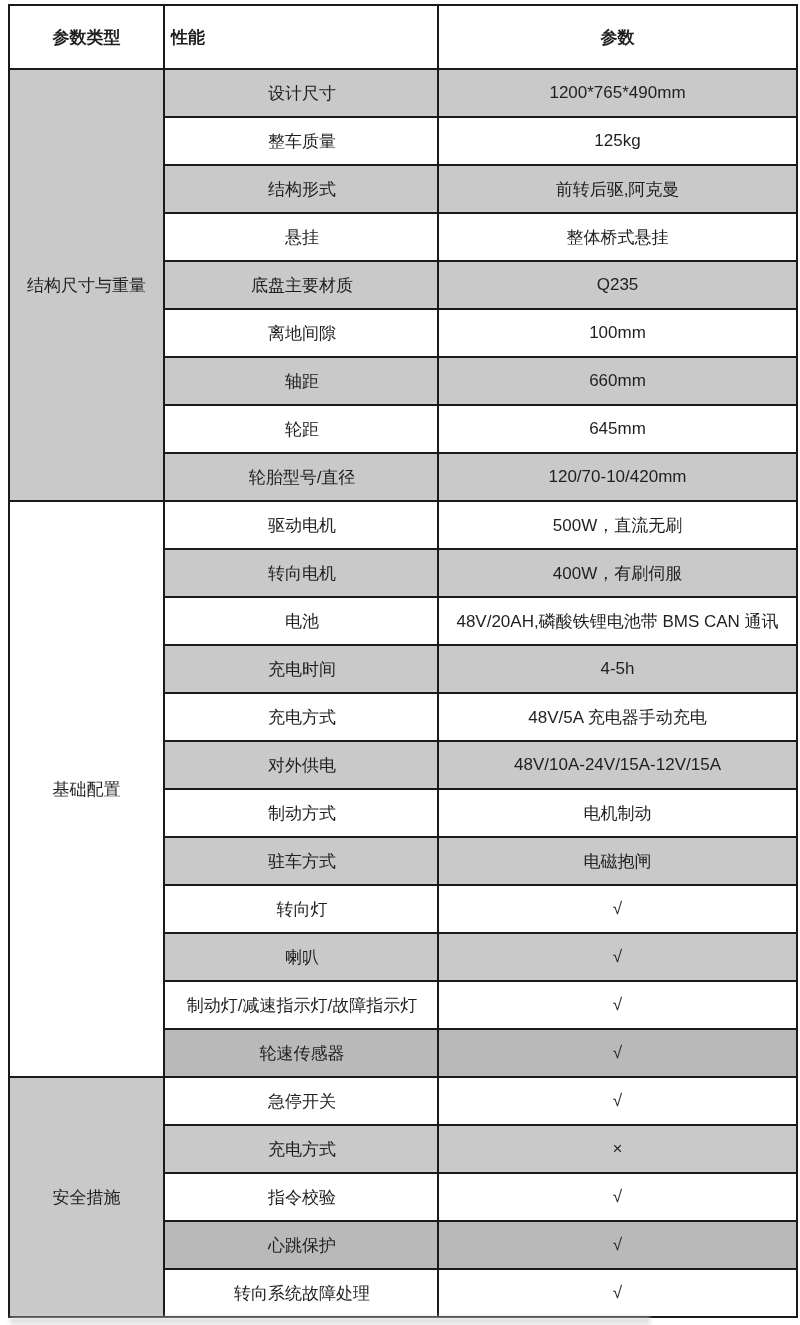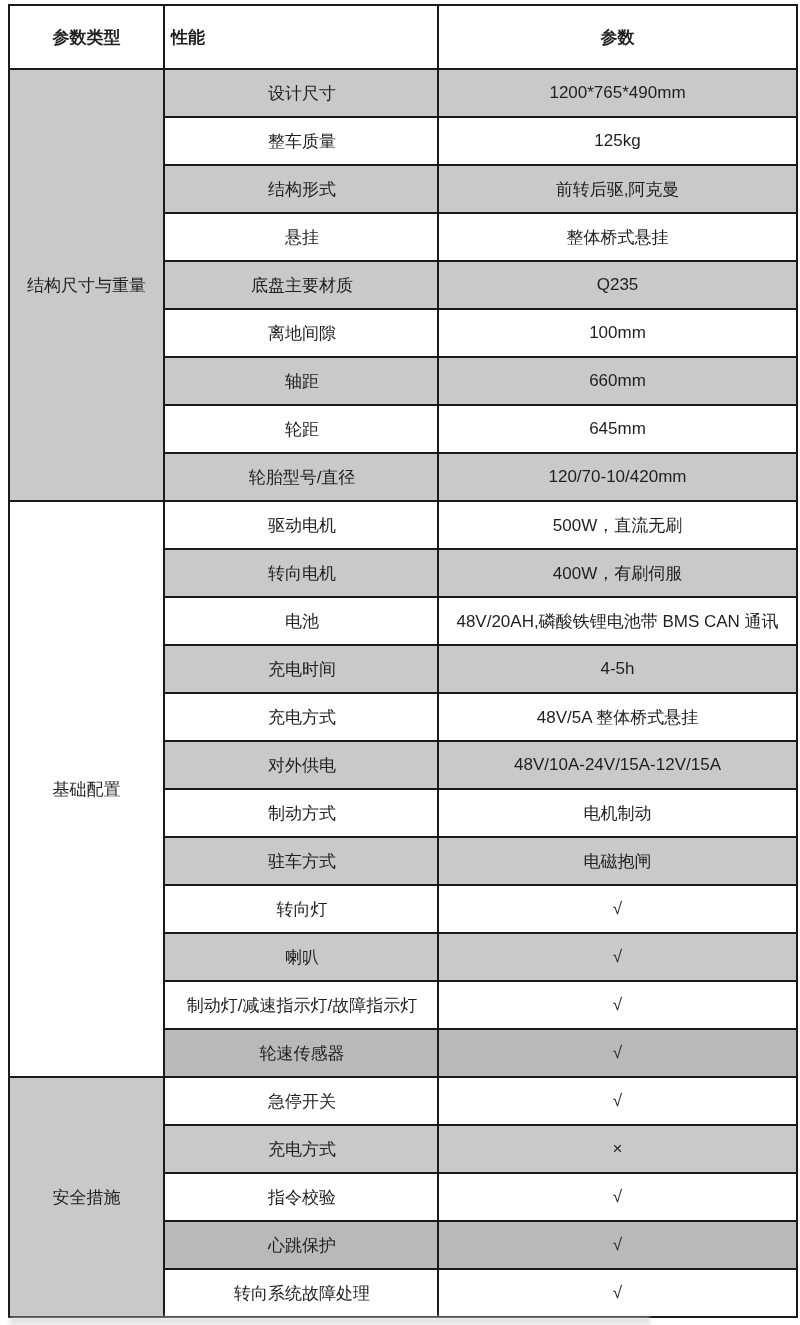--- a/index.html
+++ b/index.html
@@ -127,21 +127,21 @@
       <tr>
         <td class="lbl bg-white">电池</td>
         <td class="val bg-white">48V/20AH,磷酸铁锂电池带 BMS CAN 通讯</td>
       </tr>
       <tr>
         <td class="lbl bg-gray">充电时间</td>
         <td class="val bg-gray">4-5h</td>
       </tr>
       <tr>
         <td class="lbl bg-white">充电方式</td>
-        <td class="val bg-white">48V/5A 整体桥式悬挂</td>
+        <td class="val bg-white">48V/5A 充电器手动充电</td>
       </tr>
       <tr>
         <td class="lbl bg-gray">对外供电</td>
         <td class="val bg-gray">48V/10A-24V/15A-12V/15A</td>
       </tr>
       <tr>
         <td class="lbl bg-white">制动方式</td>
         <td class="val bg-white">电机制动</td>
       </tr>
       <tr>

